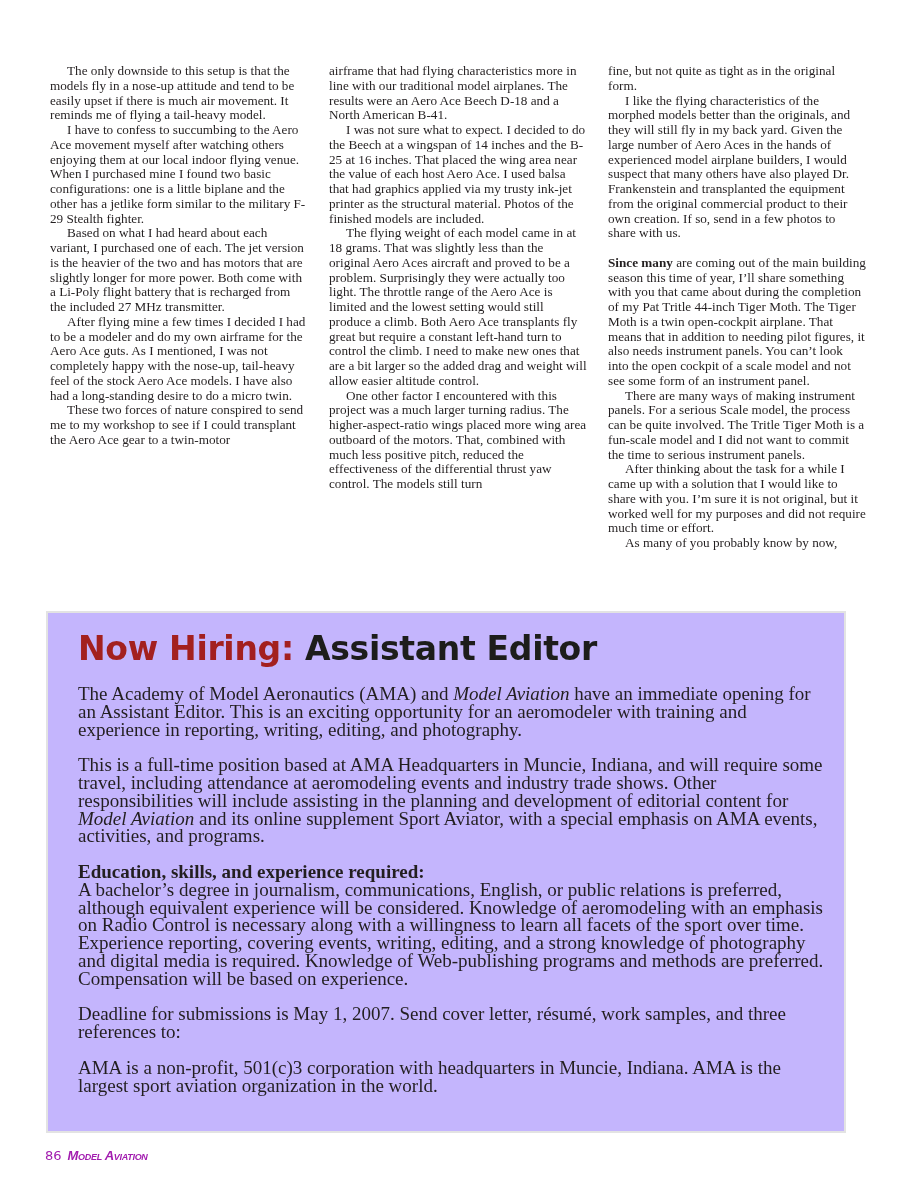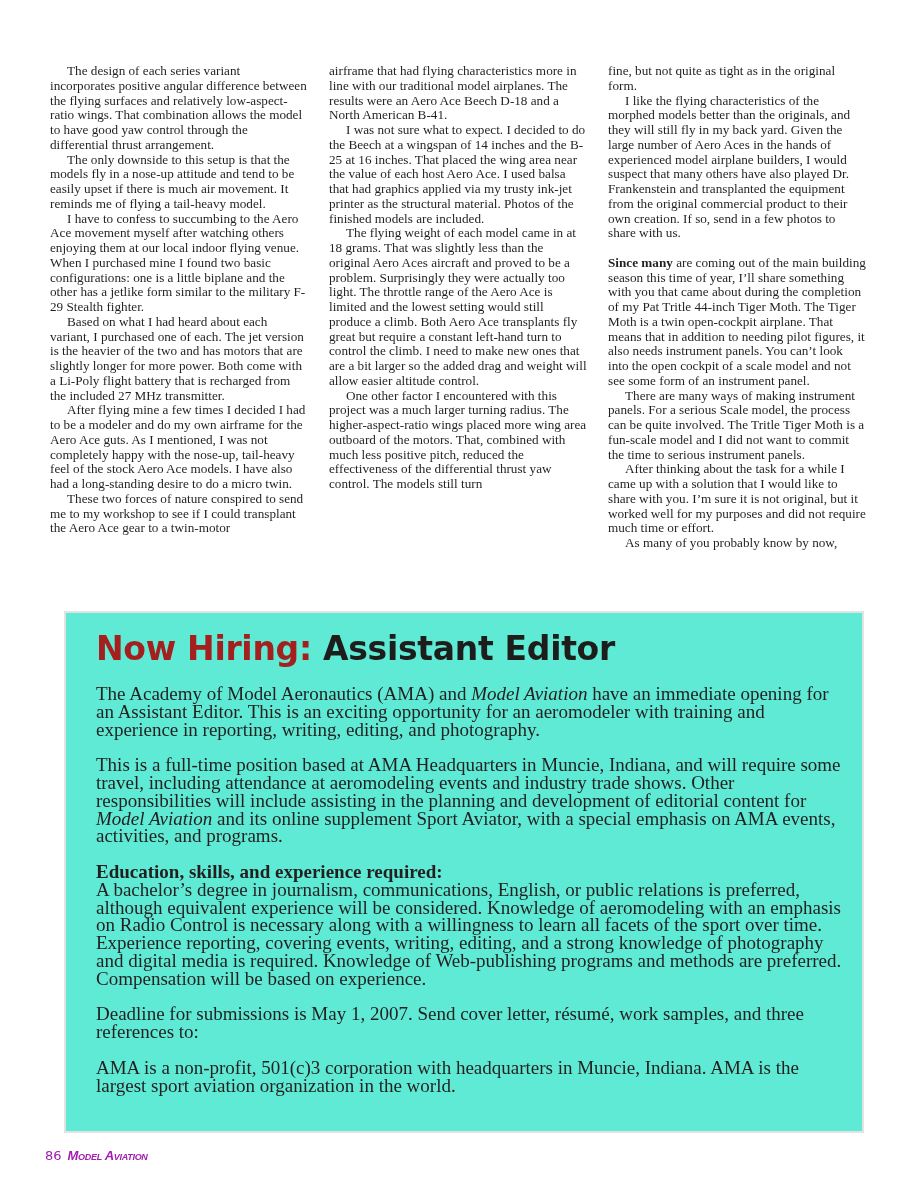--- a/index.html
+++ b/index.html
@@ -33,27 +33,27 @@
     .col p {
       margin: 0;
       text-indent: 17px;
     }
     .col p.noindent { text-indent: 0; }
     .col p.spaced { margin-top: 14.75px; }
     .col .lead { font-weight: bold; }
 
     .hiring-box {
       position: absolute;
-      left: 64px;
+      left: 46px;
       top: 611px;
       width: 800px;
       height: 522px;
       border: 2px solid #e3e3e3;
       box-sizing: border-box;
-      background: #5eead4;
+      background: #c4b5fd;
     }
     .headline {
       position: absolute;
       left: 30px;
       top: 16px;
       margin: 0;
       font-family: "DejaVu Sans", "Liberation Sans", sans-serif;
       font-weight: bold;
       font-size: 33px;
       letter-spacing: -0.3px;
@@ -96,21 +96,20 @@
       font-size: 13px;
       letter-spacing: -0.3px;
       margin-left: 6px;
     }
   </style>
 </head>
 <body>
 
 <div class="columns">
   <div class="col">
-    <p>The design of each series variant incorporates positive angular difference between the flying surfaces and relatively low-aspect-ratio wings. That combination allows the model to have good yaw control through the differential thrust arrangement.</p>
     <p>The only downside to this setup is that the models fly in a nose-up attitude and tend to be easily upset if there is much air movement. It reminds me of flying a tail-heavy model.</p>
     <p>I have to confess to succumbing to the Aero Ace movement myself after watching others enjoying them at our local indoor flying venue. When I purchased mine I found two basic configurations: one is a little biplane and the other has a jetlike form similar to the military F-29 Stealth fighter.</p>
     <p>Based on what I had heard about each variant, I purchased one of each. The jet version is the heavier of the two and has motors that are slightly longer for more power. Both come with a Li-Poly flight battery that is recharged from the included 27 MHz transmitter.</p>
     <p>After flying mine a few times I decided I had to be a modeler and do my own airframe for the Aero Ace guts. As I mentioned, I was not completely happy with the nose-up, tail-heavy feel of the stock Aero Ace models. I have also had a long-standing desire to do a micro twin.</p>
     <p>These two forces of nature conspired to send me to my workshop to see if I could transplant the Aero Ace gear to a twin-motor</p>
   </div>
   <div class="col">
     <p class="noindent">airframe that had flying characteristics more in line with our traditional model airplanes. The results were an Aero Ace Beech D-18 and a North American B-41.</p>
     <p>I was not sure what to expect. I decided to do the Beech at a wingspan of 14 inches and the B-25 at 16 inches. That placed the wing area near the value of each host Aero Ace. I used balsa that had graphics applied via my trusty ink-jet printer as the structural material. Photos of the finished models are included.</p>
     <p>The flying weight of each model came in at 18 grams. That was slightly less than the original Aero Aces aircraft and proved to be a problem. Surprisingly they were actually too light. The throttle range of the Aero Ace is limited and the lowest setting would still produce a climb. Both Aero Ace transplants fly great but require a constant left-hand turn to control the climb. I need to make new ones that are a bit larger so the added drag and weight will allow easier altitude control.</p>

